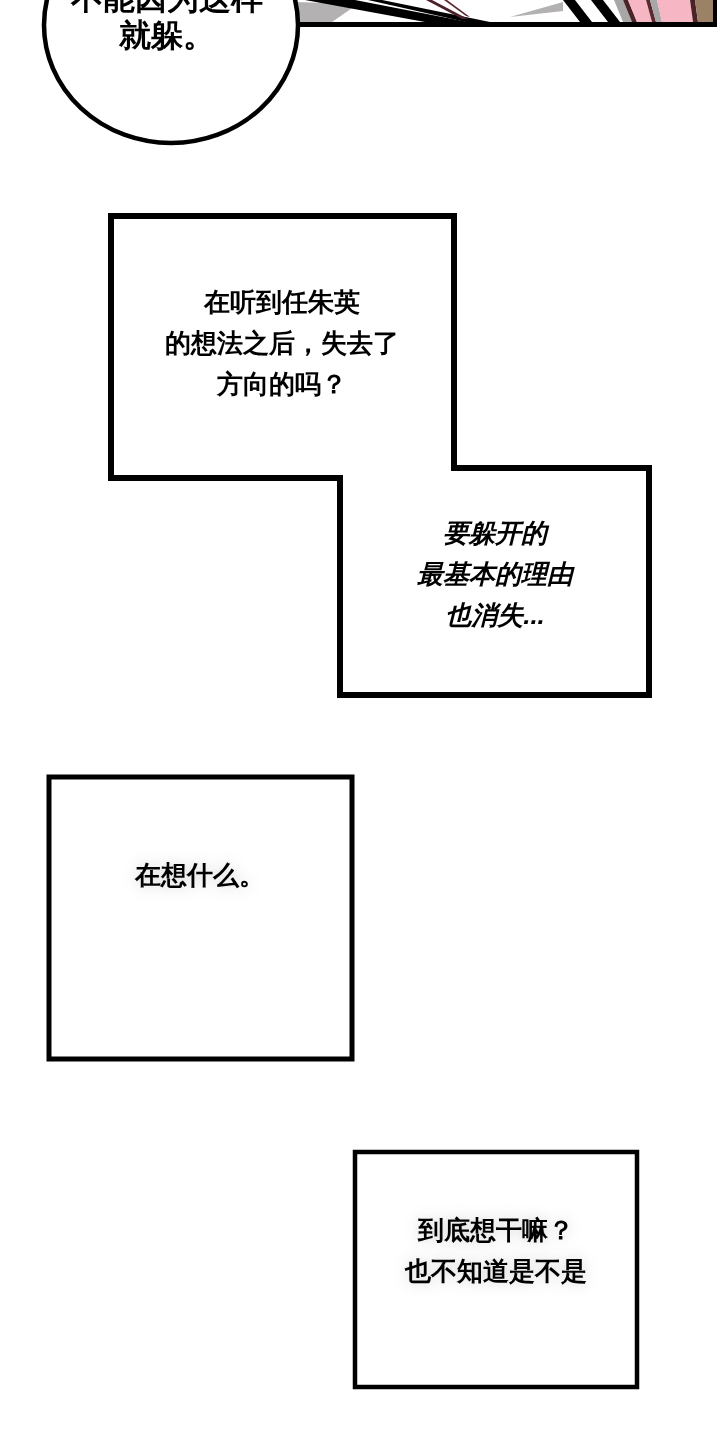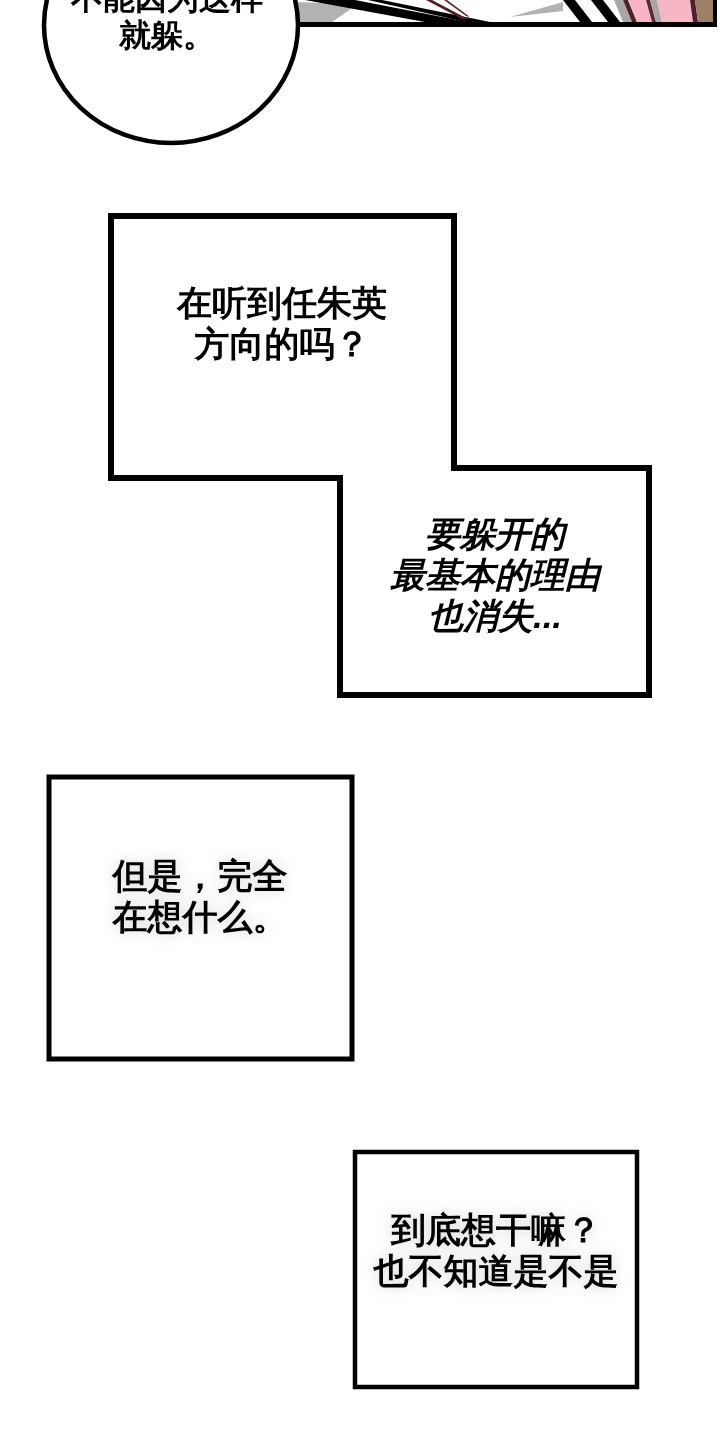--- a/index.html
+++ b/index.html
@@ -12,21 +12,21 @@
   }
   .art-layer{
     position:absolute;left:0;top:0;width:720px;height:1440px;
   }
   .txt{
     position:absolute;
     width:400px;
     text-align:center;
     color:#000;
     font-weight:700;
-    font-size:35px;
+    font-size:26px;
     line-height:41px;
     letter-spacing:0px;
     white-space:nowrap;
   }
   .txt div{white-space:nowrap;}
   .bubble-txt{
     left:-33px;top:-20px;
     font-size:32px;
     line-height:37px;
   }
@@ -73,31 +73,31 @@
     <rect x="355" y="1152" width="282" height="235" fill="#ffffff" stroke="#000000" stroke-width="4.5"></rect>
   </svg>
 
   <div class="txt bubble-txt">
     <div>不能因为这样</div>
     <div>就躲。</div>
   </div>
 
   <div class="txt p1-txt">
     <div>在听到任朱英</div>
+    <div>的想法之后，失去了</div>
     <div>方向的吗？</div>
   </div>
 
   <div class="txt p2-txt">
     <div>要躲开的</div>
     <div>最基本的理由</div>
     <div>也消失...</div>
   </div>
 
   <div class="txt p3-txt">
-    <div>但是，完全</div>
     <div>在想什么。</div>
   </div>
 
   <div class="txt p4-txt">
     <div>到底想干嘛？</div>
     <div>也不知道是不是</div>
   </div>
 
 </div>
 

